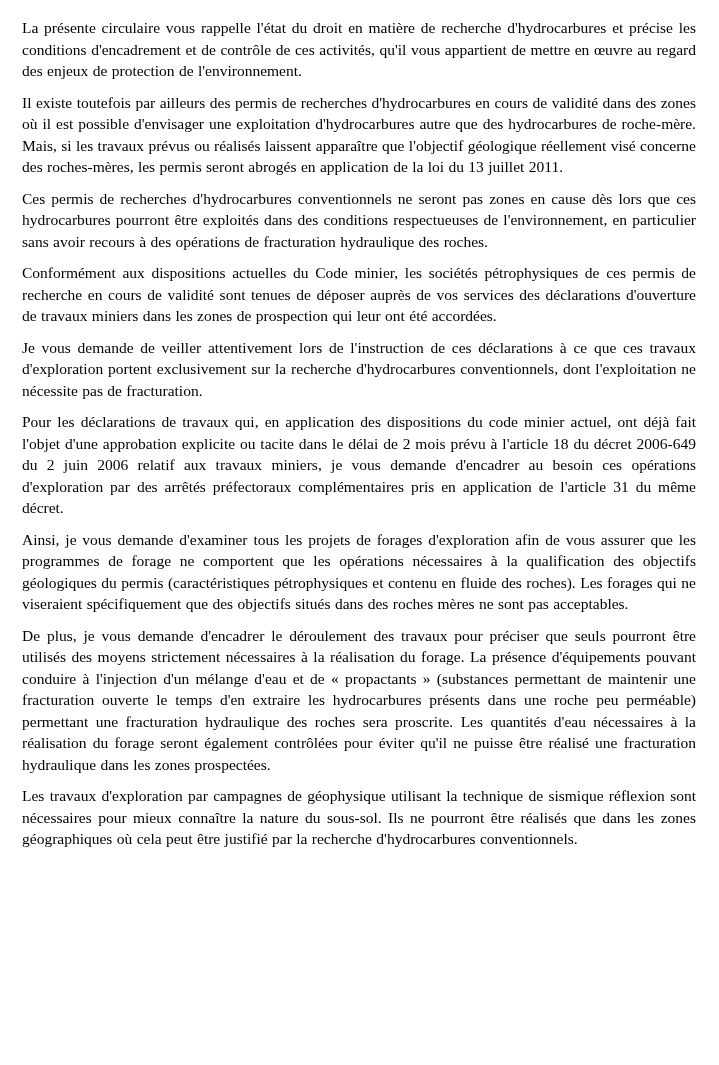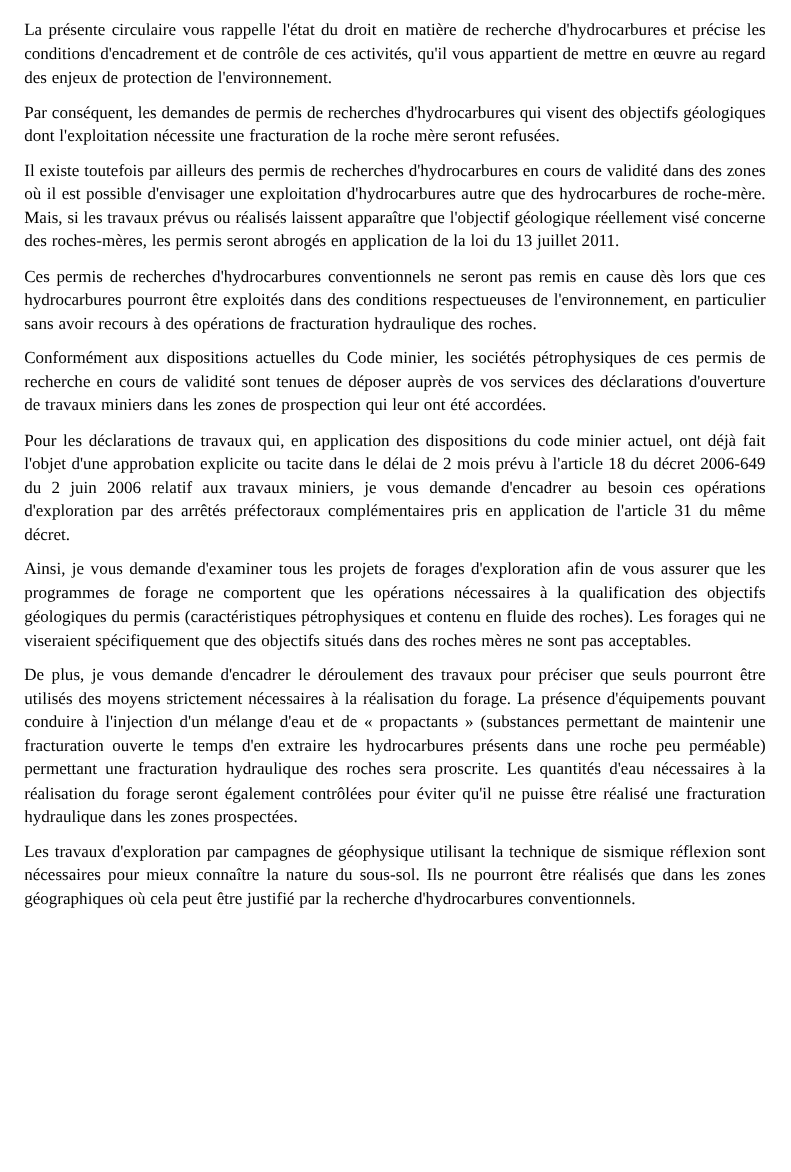--- a/index.html
+++ b/index.html
@@ -31,21 +31,21 @@
     }
     .page p:last-child {
       margin-bottom: 0;
     }
   </style>
 </head>
 <body>
 
 <div class="page">
   <p>La présente circulaire vous rappelle l'état du droit en matière de recherche d'hydrocarbures et précise les conditions d'encadrement et de contrôle de ces activités, qu'il vous appartient de mettre en œuvre au regard des enjeux de protection de l'environnement.</p>
-  <p>Par conséquent, les demandes de permis de recherches d'hydrocarbures qui visent des objectifs géologiques dont l'exploitation nécessite une fracturation de la roche mère seront refusées.</p>
   <p>Il existe toutefois par ailleurs des permis de recherches d'hydrocarbures en cours de validité dans des zones où il est possible d'envisager une exploitation d'hydrocarbures autre que des hydrocarbures de roche-mère. Mais, si les travaux prévus ou réalisés laissent apparaître que l'objectif géologique réellement visé concerne des roches-mères, les permis seront abrogés en application de la loi du 13 juillet 2011.</p>
-  <p>Ces permis de recherches d'hydrocarbures conventionnels ne seront pas remis en cause dès lors que ces hydrocarbures pourront être exploités dans des conditions respectueuses de l'environnement, en particulier sans avoir recours à des opérations de fracturation hydraulique des roches.</p>
+  <p>Ces permis de recherches d'hydrocarbures conventionnels ne seront pas zones en cause dès lors que ces hydrocarbures pourront être exploités dans des conditions respectueuses de l'environnement, en particulier sans avoir recours à des opérations de fracturation hydraulique des roches.</p>
   <p>Conformément aux dispositions actuelles du Code minier, les sociétés pétrophysiques de ces permis de recherche en cours de validité sont tenues de déposer auprès de vos services des déclarations d'ouverture de travaux miniers dans les zones de prospection qui leur ont été accordées.</p>
+  <p>Je vous demande de veiller attentivement lors de l'instruction de ces déclarations à ce que ces travaux d'exploration portent exclusivement sur la recherche d'hydrocarbures conventionnels, dont l'exploitation ne nécessite pas de fracturation.</p>
   <p>Pour les déclarations de travaux qui, en application des dispositions du code minier actuel, ont déjà fait l'objet d'une approbation explicite ou tacite dans le délai de 2 mois prévu à l'article 18 du décret 2006-649 du 2 juin 2006 relatif aux travaux miniers, je vous demande d'encadrer au besoin ces opérations d'exploration par des arrêtés préfectoraux complémentaires pris en application de l'article 31 du même décret.</p>
   <p>Ainsi, je vous demande d'examiner tous les projets de forages d'exploration afin de vous assurer que les programmes de forage ne comportent que les opérations nécessaires à la qualification des objectifs géologiques du permis (caractéristiques pétrophysiques et contenu en fluide des roches). Les forages qui ne viseraient spécifiquement que des objectifs situés dans des roches mères ne sont pas acceptables.</p>
   <p>De plus, je vous demande d'encadrer le déroulement des travaux pour préciser que seuls pourront être utilisés des moyens strictement nécessaires à la réalisation du forage. La présence d'équipements pouvant conduire à l'injection d'un mélange d'eau et de « propactants » (substances permettant de maintenir une fracturation ouverte le temps d'en extraire les hydrocarbures présents dans une roche peu perméable) permettant une fracturation hydraulique des roches sera proscrite. Les quantités d'eau nécessaires à la réalisation du forage seront également contrôlées pour éviter qu'il ne puisse être réalisé une fracturation hydraulique dans les zones prospectées.</p>
   <p>Les travaux d'exploration par campagnes de géophysique utilisant la technique de sismique réflexion sont nécessaires pour mieux connaître la nature du sous-sol. Ils ne pourront être réalisés que dans les zones géographiques où cela peut être justifié par la recherche d'hydrocarbures conventionnels.</p>
 </div>
 
 </body></html>

